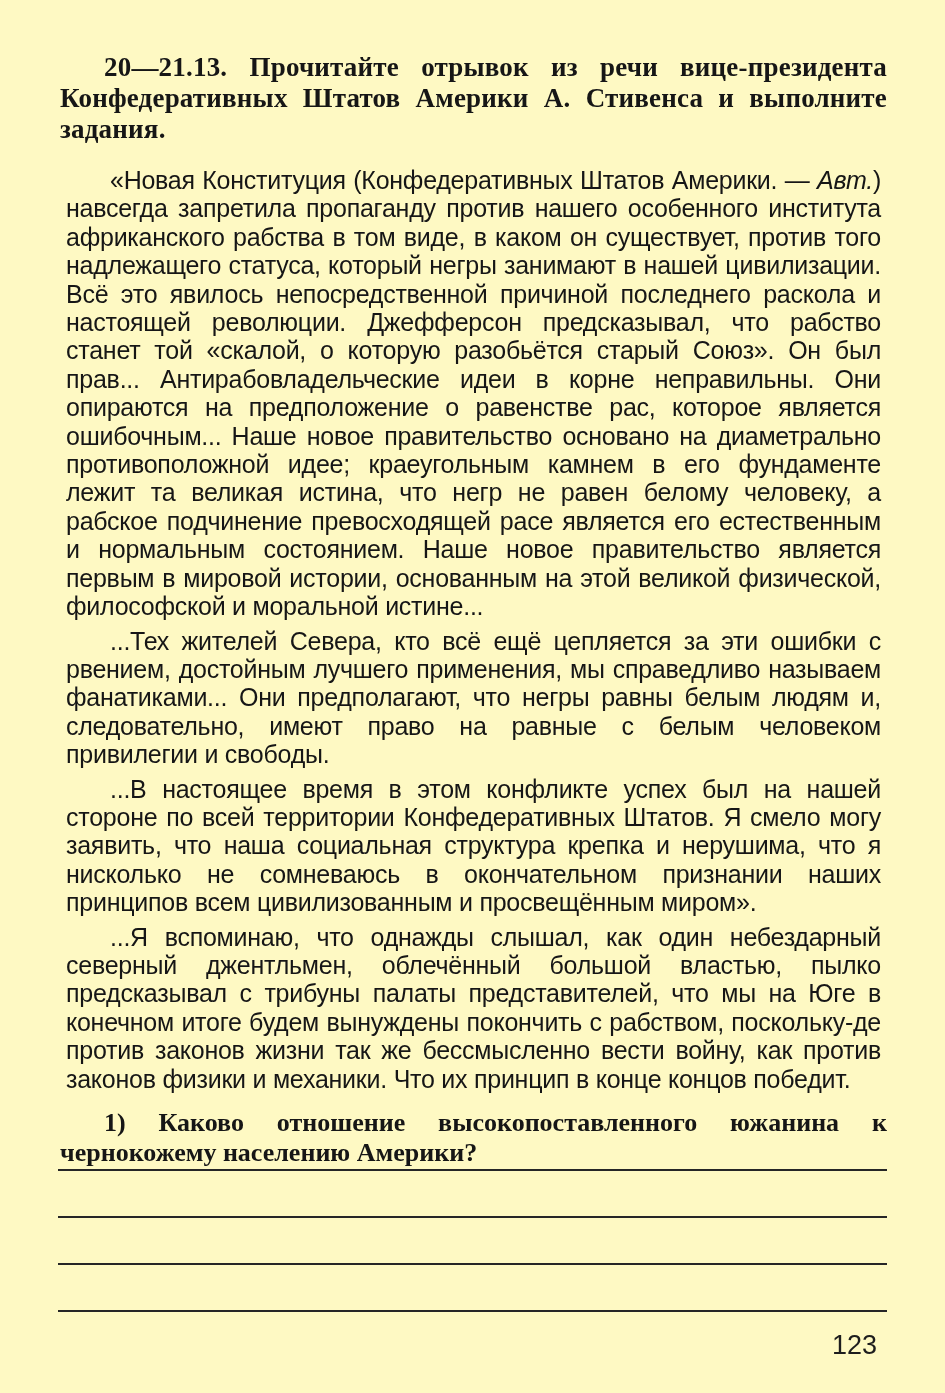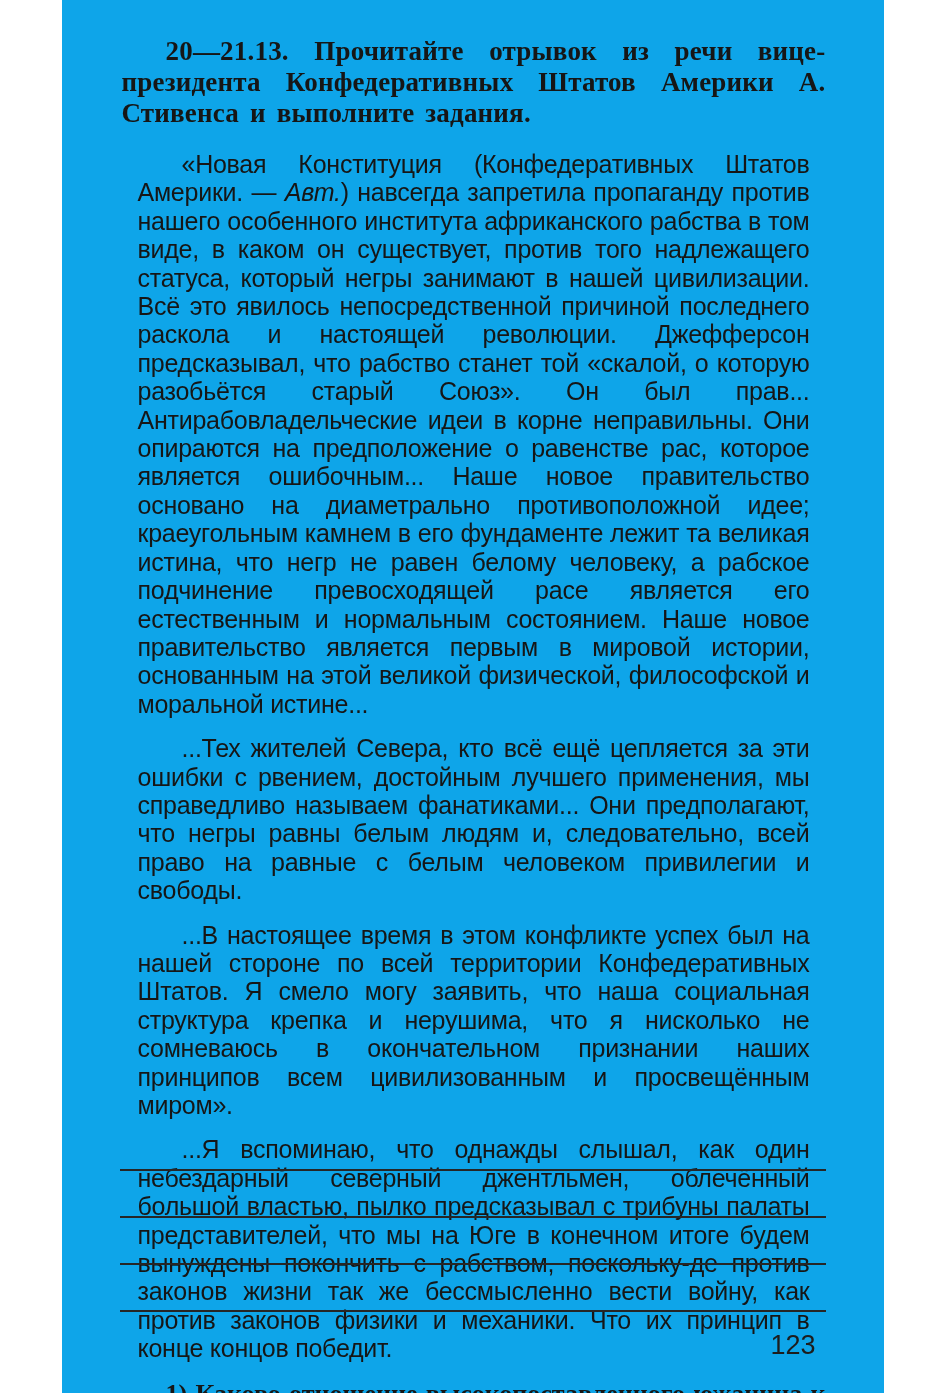--- a/index.html
+++ b/index.html
@@ -2,27 +2,27 @@
 <html lang="ru"><head>
 <meta charset="utf-8">
 <style>
   html, body {
     margin: 0;
     padding: 0;
     background: #ffffff;
   }
   .page {
     position: relative;
-    width: 822px;
+    width: 945px;
     height: 1393px;
     margin: 0 auto;
-    background: #0ea5e9;
+    background: #fef9c3;
     color: #161616;
     box-sizing: border-box;
-    padding: 36px 58px 0 60px;
+    padding: 52px 58px 0 60px;
     overflow: hidden;
   }
   .task-heading {
     font-family: "Liberation Serif", serif;
     font-weight: bold;
     font-size: 27px;
     line-height: 31px;
     text-align: justify;
     text-indent: 44px;
     margin: 0 0 21px 0;
@@ -30,21 +30,21 @@
     word-spacing: 4px;
   }
   .excerpt {
     font-family: "Liberation Sans", sans-serif;
     font-size: 25px;
     line-height: 28.4px;
     text-align: justify;
     letter-spacing: -0.25px;
   }
   .excerpt p {
-    margin: 16px;
+    margin: 6px;
     text-indent: 44px;
   }
   .excerpt em {
     font-style: italic;
   }
   .question {
     font-family: "Liberation Serif", serif;
     font-size: 26px;
     line-height: 30px;
     text-align: justify;
@@ -74,21 +74,21 @@
   }
 </style>
 </head>
 <body>
 
 <div class="page">
   <p class="task-heading">20—21.13. Прочитайте отрывок из речи вице-президента Конфедеративных Штатов Америки А. Стивенса и выполните задания.</p>
 
   <div class="excerpt">
       <p><span>«Новая Конституция (Конфедеративных Штатов Америки. — </span><em>Авт.</em><span>) навсегда запретила пропаганду против нашего особенного института африканского рабства в том виде, в каком он существует, против того надлежащего статуса, который негры занимают в нашей цивилизации. Всё это явилось непосредственной причиной последнего раскола и настоящей революции. Джефферсон предсказывал, что рабство станет той «скалой, о которую разобьётся старый Союз». Он был прав... Антирабовладельческие идеи в корне неправильны. Они опираются на предположение о равенстве рас, которое является ошибочным... Наше новое правительство основано на диаметрально противоположной идее; краеугольным камнем в его фундаменте лежит та великая истина, что негр не равен белому человеку, а рабское подчинение превосходящей расе является его естественным и нормальным состоянием. Наше новое правительство является первым в мировой истории, основанным на этой великой физической, философской и моральной истине...</span></p>
-      <p><span>...Тех жителей Севера, кто всё ещё цепляется за эти ошибки с рвением, достойным лучшего применения, мы справедливо называем фанатиками... Они предполагают, что негры равны белым людям и, следовательно, всей право на равные с белым человеком привилегии и свободы.</span></p>
+      <p><span>...Тех жителей Севера, кто всё ещё цепляется за эти ошибки с рвением, достойным лучшего применения, мы справедливо называем фанатиками... Они предполагают, что негры равны белым людям и, следовательно, имеют право на равные с белым человеком привилегии и свободы.</span></p>
       <p><span>...В настоящее время в этом конфликте успех был на нашей стороне по всей территории Конфедеративных Штатов. Я смело могу заявить, что наша социальная структура крепка и нерушима, что я нисколько не сомневаюсь в окончательном признании наших принципов всем цивилизованным и просвещённым миром».</span></p>
       <p><span>...Я вспоминаю, что однажды слышал, как один небездарный северный джентльмен, облечённый большой властью, пылко предсказывал с трибуны палаты представителей, что мы на Юге в конечном итоге будем вынуждены покончить с рабством, поскольку-де против законов жизни так же бессмысленно вести войну, как против законов физики и механики. Что их принцип в конце концов победит.</span></p>
     </div>
 
   <p class="question">1) Каково отношение высокопоставленного южанина к чернокожему населению Америки?</p>
 
   <div class="answer-lines">
       <div class="answer-line"></div>
       <div class="answer-line"></div>
       <div class="answer-line"></div>

